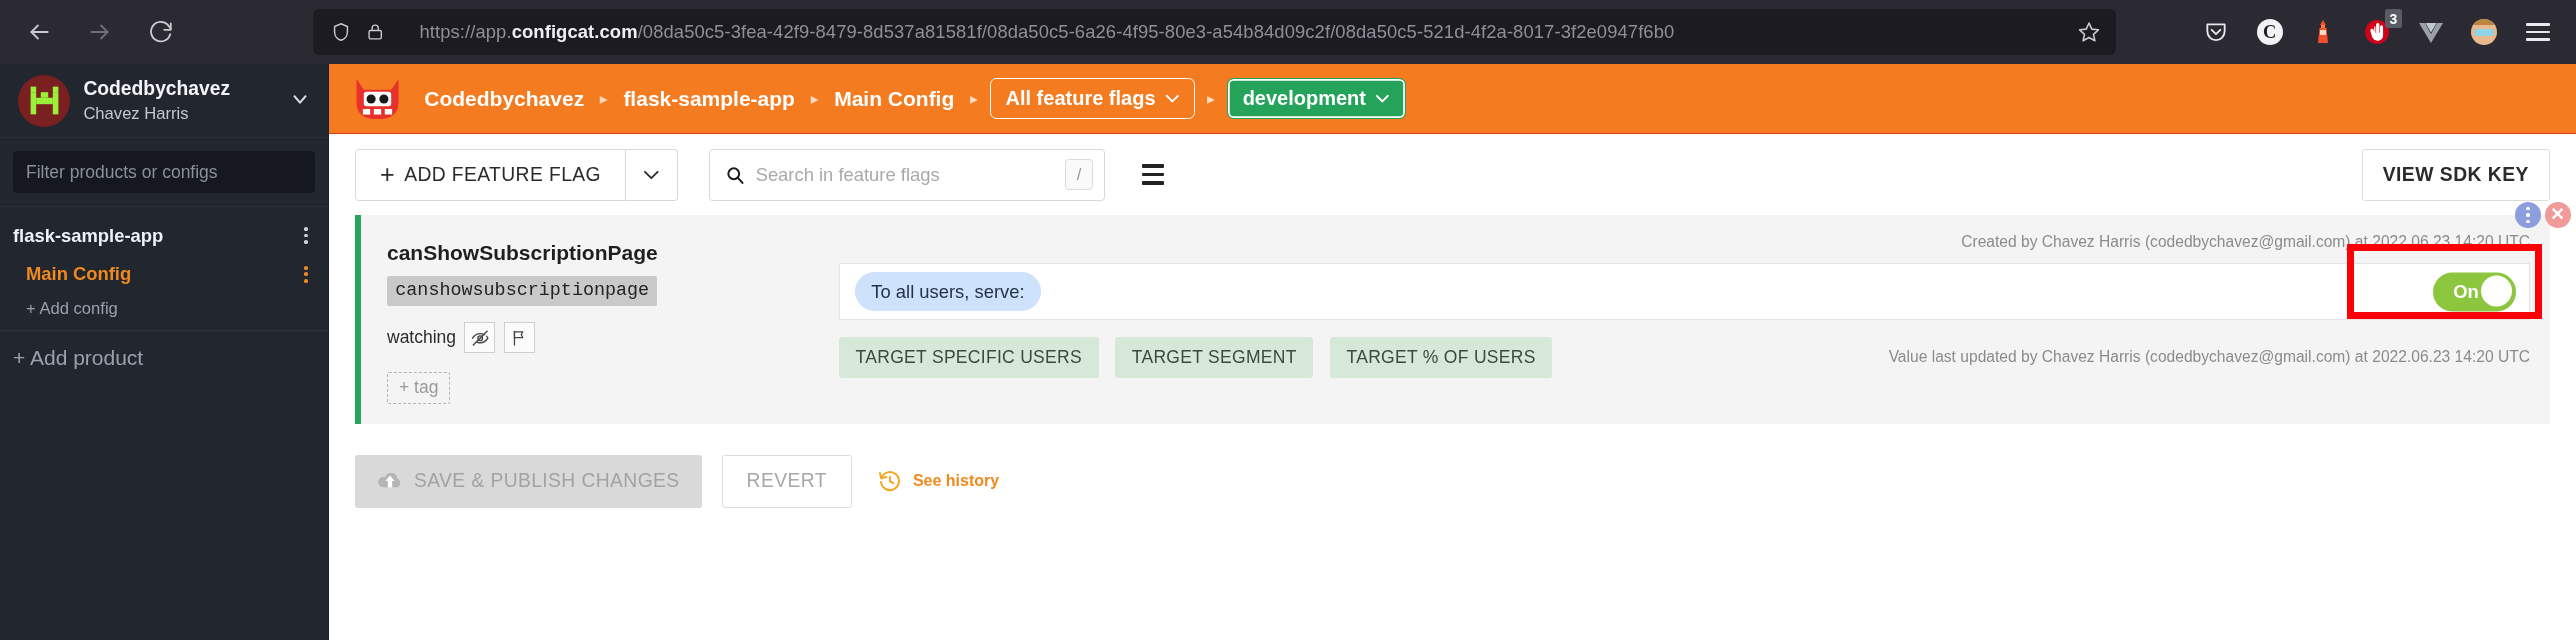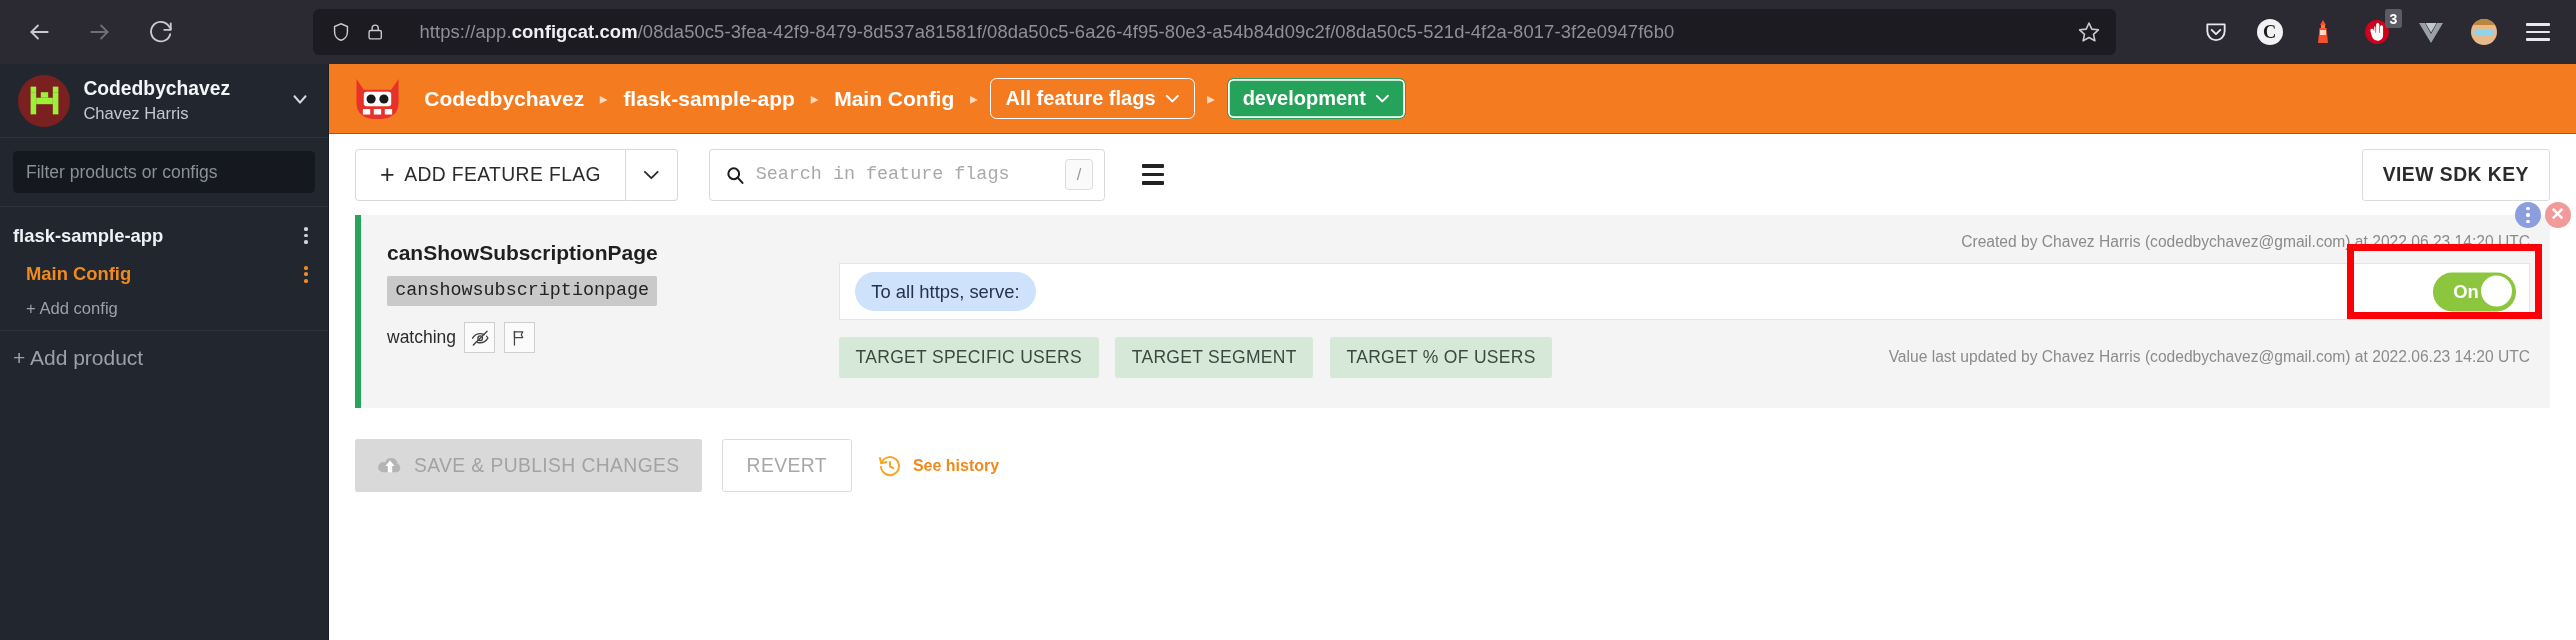--- a/index.html
+++ b/index.html
@@ -175,21 +175,21 @@
   }
   .search-wrap {
     margin-left: 31px; height: 52px; width: 396px;
     border: 0.9px solid #d8d8d8; border-radius: 3.7px; background: #fff;
     display: flex; align-items: center; padding: 0 11px 0 14.7px;
     position: relative;
   }
   .search-icon { color: #1b1b1b; display:flex; margin-right: 11px;}
   .search-input {
     flex: 1 1 auto; border: none; outline: none; font-size: 18.4px;
-    color: #333; font-family: Liberation Mono, monospace; background: transparent;
+    color: #333; font-family: Liberation Sans, sans-serif; background: transparent;
   }
   .search-input::placeholder { color: #a9a9a9; }
   .slash-key {
     width: 28px; height: 31px; border: 0.9px solid #dcdcdc; border-radius: 3.7px;
     display: flex; align-items: center; justify-content: center;
     color: #9a9a9a; font-size: 16.6px; background: #fafafa;
   }
   .list-toggle { margin-left: 37px; display:flex; flex-direction: column; gap: 4.6px; }
   .list-toggle i { display: block; height: 3.7px; background: #222; border-radius: 0.9px; }
   .list-toggle i:nth-child(1){ width: 22px; }
@@ -563,27 +563,28 @@
                 <line x1="3" y1="21" x2="21" y2="3"></line>
               </svg>
           </span>
           <span class="icon-box">
             <svg width="16.6" height="18.4" viewBox="0 0 24 24" fill="none" stroke="currentColor" stroke-width="1.8" stroke-linecap="round" stroke-linejoin="round">
                 <line x1="5" y1="2" x2="5" y2="22"></line>
                 <path d="M5 3h12l-2.2 4L17 11H5z"></path>
               </svg>
           </span>
         </div>
+        <div><span class="tag-btn">+ tag</span></div>
       </div>
 
       <div class="flag-right">
         <div class="created-line">Created by Chavez Harris (codedbychavez@gmail.com) at 2022.06.23 14:20 UTC</div>
 
         <div class="serve-row">
-          <span class="serve-pill">To all https, serve:</span>
+          <span class="serve-pill">To all users, serve:</span>
           <div class="toggle-zone">
             <div class="toggle">
               <span class="state">On</span>
               <span class="knob"></span>
             </div>
           </div>
           <div class="redbox"></div>
         </div>
 
         <div class="target-row">

